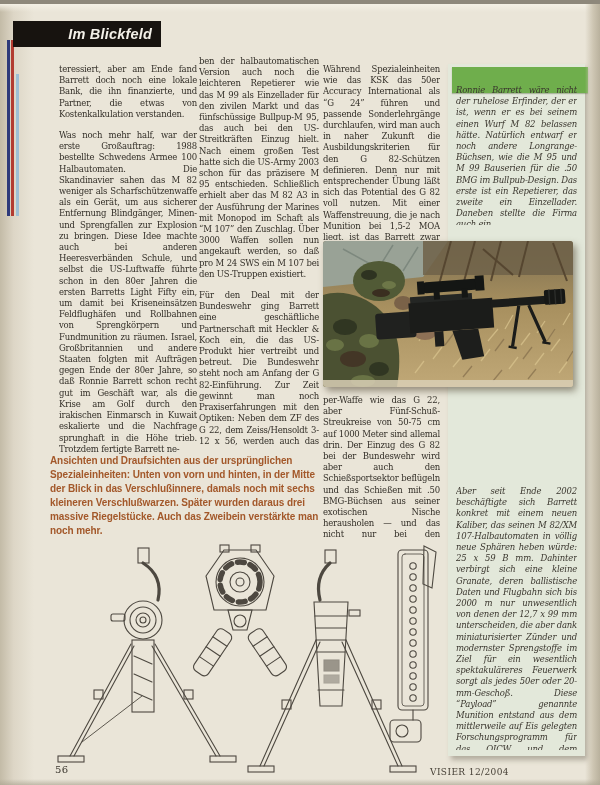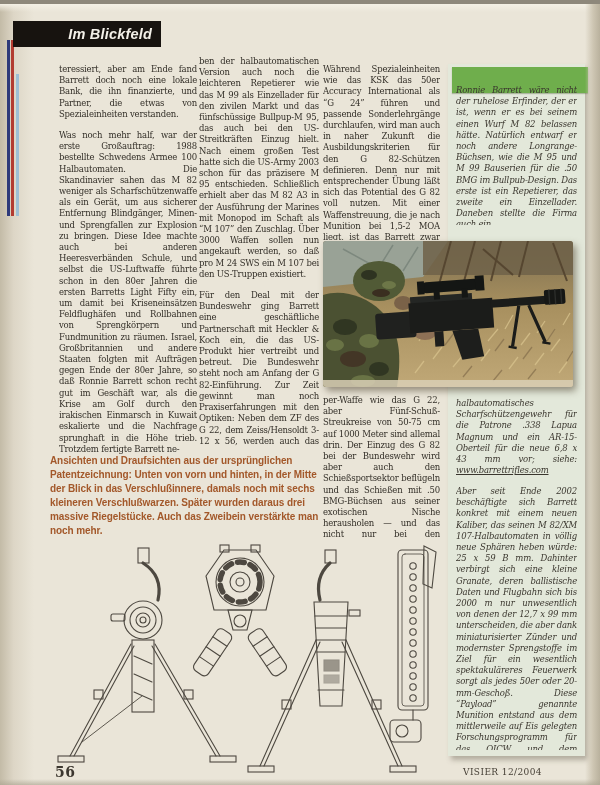--- a/index.html
+++ b/index.html
@@ -42,22 +42,22 @@
 
   
   .photo{left:323px;top:237px;width:250px;height:146px;border-radius:3px;overflow:hidden;
     box-shadow:3px 4px 7px rgba(80,70,50,.55);z-index:5;}
   .photo svg{display:block;}
 
   
   .drawings{left:48px;top:540px;width:400px;height:238px;}
 
   
-  .folio{left:55px;top:760px;font-size:14px;color:#3c372f;letter-spacing:.5px;font-weight:bold;}
-  .issue{left:430px;top:763px;width:145px;text-align:center;font-size:9px;color:#453f35;letter-spacing:.4px;}
+  .folio{left:55px;top:760px;font-size:10px;color:#3c372f;letter-spacing:.5px;}
+  .issue{left:430px;top:763px;width:145px;text-align:left;font-size:9px;color:#453f35;letter-spacing:.4px;}
 
   .end-mark{display:inline-block;margin-left:7px;font-size:8px;color:#6b6557;transform:translateY(-1px);}
 </style>
 </head>
 <body>
 
 <div class="page">
 
   <div class="abs scan-left"></div>
   <div class="abs scan-top"></div>
@@ -66,50 +66,47 @@
   <div class="abs edge-stripe" style="left:16px;top:70px;height:142px;background:#9dbfd4;"></div>
 
   <div class="abs kicker">
     <span>Im Blickfeld</span>
   </div>
 
   <div class="abs sidebar-panel"></div>
   <div class="abs green-bar"></div>
 
   <div class="abs body-col" style="left:59px;top:60px;width:138px;height:390px;">
-    <p>teressiert, aber am Ende fand Barrett doch noch eine lokale Bank, die ihn finanzierte, und Partner, die etwas von Spezialeinheiten verstanden.</p>
+    <p>teressiert, aber am Ende fand Barrett doch noch eine lokale Bank, die ihn finanzierte, und Partner, die etwas von Kostenkalkulation verstanden.</p>
     <p>Was noch mehr half, war der erste Großauftrag: 1988 bestellte Schwedens Armee 100 Halbautomaten. Die Skandinavier sahen das M 82 weniger als Scharfschützenwaffe als ein Gerät, um aus sicherer Entfernung Blindgänger, Minen- und Sprengfallen zur Explosion zu bringen. Diese Idee machte auch bei anderen Heeresverbänden Schule, und selbst die US-Luftwaffe führte schon in den 80er Jahren die ersten Barretts Light Fifty ein, um damit bei Kriseneinsätzen Feldflughäfen und Rollbahnen von Sprengkörpern und Fundmunition zu räumen. Israel, Großbritannien und andere Staaten folgten mit Aufträgen gegen Ende der 80er Jahre, so daß Ronnie Barrett schon recht gut im Geschäft war, als die Krise am Golf durch den irakischen Einmarsch in Kuwait eskalierte und die Nachfrage sprunghaft in die Höhe trieb. Trotzdem fertigte Barrett ne-</p>
   </div>
 
   <div class="abs body-col" style="left:199px;top:52px;width:120px;height:390px;">
     <p>ben der halbautomatischen Version auch noch die leichteren Repetierer wie das M 99 als Einzellader für den zivilen Markt und das fünfschüssige Bullpup-M 95, das auch bei den US-Streitkräften Einzug hielt. Nach einem großen Test hatte sich die US-Army 2003 schon für das präzisere M 95 entschieden. Schließlich erhielt aber das M 82 A3 in der Ausführung der Marines mit Monopod im Schaft als “M 107” den Zuschlag. Über 3000 Waffen sollen nun angekauft werden, so daß pro M 24 SWS ein M 107 bei den US-Truppen existiert.</p>
     <p>Für den Deal mit der Bundeswehr ging Barrett eine geschäftliche Partnerschaft mit Heckler &amp; Koch ein, die das US-Produkt hier vertreibt und betreut. Die Bundeswehr steht noch am Anfang der G 82-Einführung. Zur Zeit gewinnt man noch Praxiserfahrungen mit den Optiken: Neben dem ZF des G 22, dem Zeiss/Hensoldt 3-12 x 56, werden auch das neue 6-24 x 72 und Wärmebildzielgeräte wie das von AEG Heilbronn gefertigte AIM HuntIR erprobt.</p>
   </div>
 
   <div class="abs body-col" style="left:323px;top:60px;width:117px;height:176px;">
     <p>Während Spezialeinheiten wie das KSK das 50er Accuracy International als “G 24” führen und passende Sonderlehrgänge durchlaufen, wird man auch in naher Zukunft die Ausbildungskriterien für den G 82-Schützen definieren. Denn nur mit entsprechender Übung läßt sich das Potential des G 82 voll nutzen. Mit einer Waffenstreuung, die je nach Munition bei 1,5-2 MOA liegt, ist das Barrett zwar keine hochpräzise Sni-</p>
   </div>
 
   <div class="abs body-col" style="left:323px;top:391px;width:117px;height:145px;">
     <p><span>per-Waffe wie das G 22, aber Fünf-Schuß-Streukreise von 50-75 cm auf 1000 Meter sind allemal drin. Der Einzug des G 82 bei der Bundeswehr wird aber auch den Schießsportsektor beflügeln und das Schießen mit .50 BMG-Büchsen aus seiner exotischen Nische herausholen — und das nicht nur bei den Reservisten.</span><span class="end-mark">◉</span></p>
   </div>
 
   <div class="abs sidebar-text" style="left:456px;top:81px;width:121px;height:140px;">
     <span>Ronnie Barrett wäre nicht der ruhelose Erfinder, der er ist, wenn er es bei seinem einen Wurf M 82 belassen hätte. Natürlich entwarf er noch andere Longrange-Büchsen, wie die M 95 und M 99 Bauserien für die .50 BMG im Bullpub-Design. Das erste ist ein Repetierer, das zweite ein Einzellader. Daneben stellte die Firma auch ein</span>
   </div>
 
-  <div class="abs sidebar-text" style="left:456px;top:394px;width:121px;height:82px;">
-    <span>halbautomatisches Scharfschützengewehr für die Patrone .338 Lapua Magnum und ein AR-15-Oberteil für die neue 6,8 x 43 mm vor; siehe: </span><a href="#">www.barrettrifles.com</a>
-  </div>
 
   <div class="abs sidebar-text" style="left:456px;top:482px;width:121px;height:264px;">
     <span>Aber seit Ende 2002 beschäftigte sich Barrett konkret mit einem neuen Kaliber, das seinen M 82/XM 107-Halbautomaten in völlig neue Sphären heben würde: 25 x 59 B mm. Dahinter verbirgt sich eine kleine Granate, deren ballistische Daten und Flugbahn sich bis 2000 m nur unwesentlich von denen der 12,7 x 99 mm unterscheiden, die aber dank miniaturisierter Zünder und modernster Sprengstoffe im Ziel für ein wesentlich spektakuläreres Feuerwerk sorgt als jedes 50er oder 20-mm-Geschoß. Diese “Payload” genannte Munition entstand aus dem mittlerweile auf Eis gelegten Forschungsprogramm für das OICW und dem Begleitprojekt einer Granatmaschinenwaffe OCSW. Barrett hatte schon früher, beim Anblick</span>
   </div>
 
-  <div class="abs caption">Ansichten und Draufsichten aus der ursprünglichen Patentzeichnung: Unten von vorn und hinten, in der Mitte der Blick in das Verschlußinnere, damals noch mit sechs kleineren Verschlußwarzen. Später wurden daraus drei massive Riegelstücke. Auch das Zweibein verstärkte man noch mehr.</div>
+  <div class="abs caption">Ansichten und Draufsichten aus der ursprünglichen Spezialeinheiten: Unten von vorn und hinten, in der Mitte der Blick in das Verschlußinnere, damals noch mit sechs kleineren Verschlußwarzen. Später wurden daraus drei massive Riegelstücke. Auch das Zweibein verstärkte man noch mehr.</div>
 
   <div class="abs photo">
     <svg width="250" height="146" viewBox="0 0 250 146">
       <defs>
         <linearGradient id="grass" x1="0" y1="0" x2="0" y2="1">
           <stop offset="0" stop-color="#7d6f50"></stop>
           <stop offset="0.45" stop-color="#a8905f"></stop>
           <stop offset="1" stop-color="#c0a877"></stop>
         </linearGradient>
       </defs>

